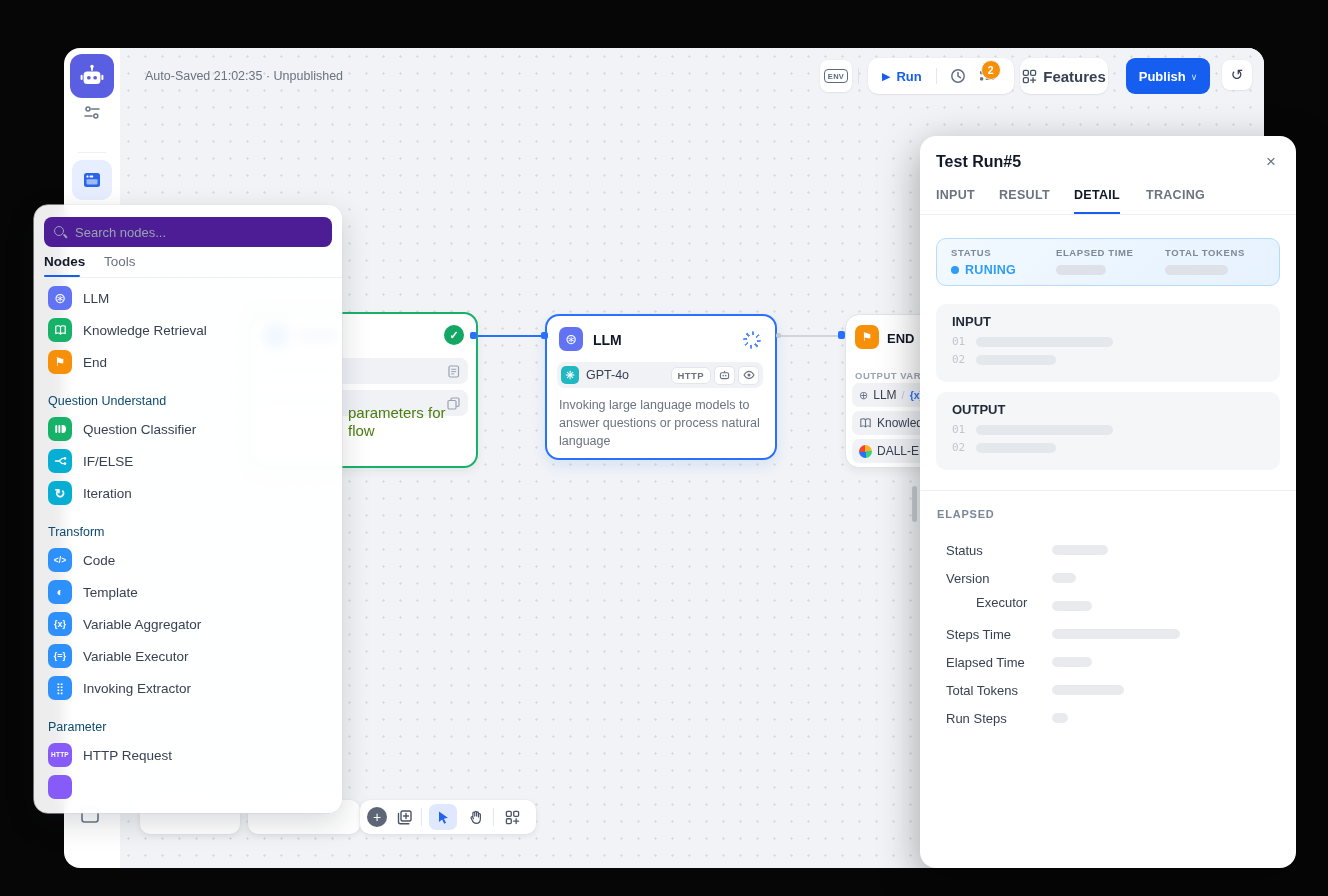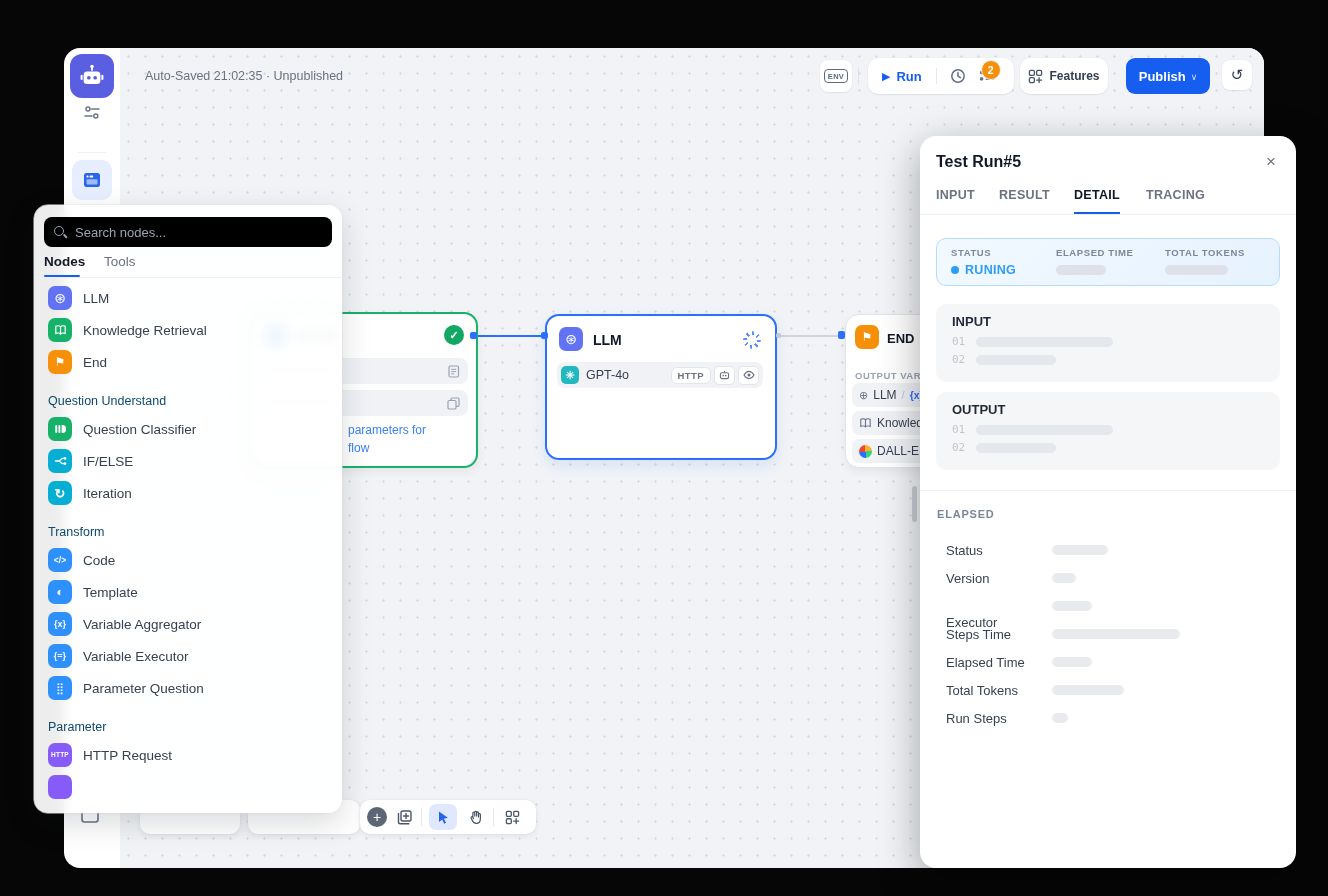--- a/index.html
+++ b/index.html
@@ -31,42 +31,42 @@
   .tb-div{position:absolute;left:858px;top:68px;width:1px;height:16px;background:#dfe3e8;z-index:6;}
   .run-group{left:868px;top:58px;width:146px;height:36px;}
   .run-play{color:#155eef;font-size:11px;margin-left:14px;}
   .run-label{color:#155eef;font-size:13px;font-weight:600;margin-left:6px;}
   .rg-div{width:1px;height:16px;background:#e4e7ec;margin-left:14px;}
   .rg-ic{margin-left:13px;display:flex;align-items:center;}
   .badge{position:absolute;right:-6px;top:-8px;width:18px;height:18px;border-radius:50%;background:#f79009;
          color:#fff;font-size:10.5px;font-weight:bold;display:flex;align-items:center;justify-content:center;
          border:1.5px solid #f1f3f6;}
   .features-btn{left:1020px;top:58px;width:88px;height:36px;justify-content:center;gap:6px;cursor:pointer;}
-  .features-label{font-size:12px;font-weight:600;color:#354052;}
+  .features-label{font-size:15px;font-weight:600;color:#354052;}
   .publish-btn{position:absolute;left:1126px;top:58px;width:84px;height:36px;border-radius:9px;background:#155eef;
                display:flex;align-items:center;justify-content:center;gap:5px;z-index:6;cursor:pointer;}
   .publish-label{color:#fff;font-size:13px;font-weight:600;}
   .publish-chevron{color:#cfe0ff;font-size:9px;margin-top:1px;}
   .history-btn{left:1222px;top:60px;width:30px;height:30px;justify-content:center;border-radius:8px;}
   .history-glyph{font-size:15px;color:#354052;}
 
   
   .edge{position:absolute;height:2px;z-index:2;}
   .handle{position:absolute;z-index:3;border-radius:2px;}
 
   
   .node{position:absolute;background:#fff;border-radius:14px;z-index:2;}
   #start-node{left:250px;top:312px;width:224px;height:152px;border:2px solid #17b26a;box-shadow:0 4px 10px rgba(16,24,40,.06);}
   .check-badge{position:absolute;right:12px;top:11px;width:20px;height:20px;border-radius:50%;background:#12a765;
                color:#fff;font-size:11px;font-weight:bold;display:flex;align-items:center;justify-content:center;}
   .ghost-tile{position:absolute;left:12px;top:10px;width:24px;height:24px;border-radius:7px;background:#2e90fa;}
   .ghost-title{position:absolute;left:44px;top:15px;width:42px;height:13px;border-radius:7px;background:#9aa7bd;}
   .field-row{position:absolute;left:8px;right:8px;height:26px;background:#f0f2f6;border-radius:8px;
              display:flex;align-items:center;justify-content:flex-end;padding-right:8px;box-sizing:border-box;}
-  .start-desc{position:absolute;left:96px;top:107px;font-size:12px;line-height:18px;color:#3b82f6;}
+  .start-desc{position:absolute;left:96px;top:90px;font-size:15px;line-height:18px;color:#4d7c0f;}
 
   #llm-node{left:545px;top:314px;width:228px;height:142px;border:2px solid #2970ff;box-shadow:0 6px 14px rgba(41,112,255,.12);}
   .tile{display:flex;align-items:center;justify-content:center;border-radius:7px;color:#fff;flex:0 0 auto;}
   .tile24{width:24px;height:24px;}
   .node-title{font-size:14px;font-weight:bold;color:#111827;}
   .model-row{position:absolute;left:10px;top:46px;width:206px;height:26px;background:#f0f2f6;border-radius:8px;
              display:flex;align-items:center;padding:0 4px;box-sizing:border-box;}
   .openai-tile{width:18px;height:18px;border-radius:5px;background:#21b8c1;color:#fff;display:flex;align-items:center;
                justify-content:center;font-size:14px;font-weight:bold;}
   .model-name{font-size:12.5px;color:#374151;margin-left:7px;flex:1;}
@@ -100,21 +100,21 @@
   .mt-plus{width:20px;height:20px;border-radius:50%;background:#5d6676;color:#fff;font-size:14px;display:flex;
            align-items:center;justify-content:center;margin-left:7px;line-height:0;padding-bottom:1px;box-sizing:border-box;}
   .mt-ic{display:flex;align-items:center;justify-content:center;width:26px;margin-left:6px;}
   .mt-div{width:1px;height:18px;background:#e4e7ec;margin-left:6px;}
   .mt-sel{background:#dfe8ff;border-radius:7px;height:26px;}
 
   
   #node-panel{position:absolute;left:34px;top:205px;width:308px;height:608px;border-radius:14px;
               background:rgba(255,255,255,.93);backdrop-filter:blur(6px);-webkit-backdrop-filter:blur(6px);
               box-shadow:0 10px 30px rgba(16,24,40,.16),0 0 0 .5px #eceef2;z-index:10;overflow:hidden;}
-  .search-box{position:absolute;left:10px;top:12px;width:288px;height:30px;border-radius:8px;background:#000000;
+  .search-box{position:absolute;left:10px;top:12px;width:288px;height:30px;border-radius:8px;background:#4c1d95;
               display:flex;align-items:center;padding:0 10px;box-sizing:border-box;gap:8px;}
   .search-glyph{position:relative;width:13px;height:13px;flex:0 0 auto;}
   .search-glyph::before{content:"";position:absolute;left:0;top:0;width:8px;height:8px;border:1.6px solid #98a2b3;border-radius:50%;}
   .search-glyph::after{content:"";position:absolute;left:9px;top:9.5px;width:4.5px;height:1.7px;background:#98a2b3;transform:rotate(45deg);border-radius:1px;}
   .search-ph{font-size:13px;color:#9aa3b2;}
   .np-tabs{position:absolute;left:0;top:46px;width:100%;height:26px;border-bottom:1px solid #eef0f3;}
   .np-tab{position:absolute;font-size:13.5px;}
   .np-tab.active{color:#111827;font-weight:bold;}
   .np-tab.inactive{color:#6b7280;}
   .np-underline{position:absolute;left:10px;top:24px;width:36px;height:2px;background:#155eef;border-radius:1px;}
@@ -282,20 +282,21 @@
           <line x1="6" y1="1" x2="6" y2="3" stroke="#6b7280" stroke-width="1.2"></line>
         </svg>
       </span>
       <span class="mini-badge">
         <svg width="12" height="10" viewBox="0 0 12 10">
           <path d="M1 5c1.6-2.6 3.2-3.6 5-3.6S9.4 2.4 11 5C9.4 7.6 7.8 8.6 6 8.6S2.6 7.6 1 5z" stroke="#6b7280" stroke-width="1.1" fill="none"></path>
           <circle cx="6" cy="5" r="1.5" fill="#6b7280"></circle>
         </svg>
       </span>
     </div>
+    <div class="llm-desc">Invoking large language models to answer questions or process natural language</div>
   </div>
 
   <div class="node" id="end-node">
     <div class="tile tile24" style="position:absolute;left:9px;top:10px;background:#f79009;font-size:12px;">
         <span class="g">⚑</span>
       </div>
     <div class="node-title" style="position:absolute;left:41px;top:16px;font-size:13px;">END</div>
     <div class="end-section-label">OUTPUT VARIA</div>
     <div class="var-row" style="top:68px;">
       <span class="g" style="font-size:11px;color:#697586;">⊕</span>
@@ -433,21 +434,21 @@
       <div class="np-item">
         <span class="tile tile24" style="background:#2e90fa;font-size:9px;font-weight:bold;">
             <span class="g">{=}</span>
           </span>
         <span class="np-label">Variable Executor</span>
       </div>
       <div class="np-item">
         <span class="tile tile24" style="background:#2e90fa;font-size:11px;">
             <span class="g">⣿</span>
           </span>
-        <span class="np-label">Parameter Question</span>
+        <span class="np-label">Invoking Extractor</span>
       </div>
       <div class="np-header">Parameter</div>
       <div class="np-item">
         <span class="tile tile24" style="background:#875bf7;font-size:6.5px;font-weight:bold;letter-spacing:.2px;">
             <span class="g">HTTP</span>
           </span>
         <span class="np-label">HTTP Request</span>
       </div>
       <div class="np-item">
         <span class="tile tile24" style="background:#875bf7;font-size:9px;font-weight:bold;"></span>
@@ -495,21 +496,21 @@
       <span class="io-skel" style="top:51px;width:80px;"></span>
     </div>
 
     <div class="rp-divider"></div>
     <div class="meta-title">ELAPSED</div>
 
     <span class="meta-label" style="top:407px;">Status</span>
     <span class="meta-skel" style="top:409px;width:56px;"></span>
     <span class="meta-label" style="top:435px;">Version</span>
     <span class="meta-skel" style="top:437px;width:24px;"></span>
-    <span class="meta-label" style="top:479px;">Executor</span>
+    <span class="meta-label" style="top:459px;margin-left:30px;">Executor</span>
     <span class="meta-skel" style="top:465px;width:40px;"></span>
     <span class="meta-label" style="top:491px;">Steps Time</span>
     <span class="meta-skel" style="top:493px;width:128px;"></span>
     <span class="meta-label" style="top:519px;">Elapsed Time</span>
     <span class="meta-skel" style="top:521px;width:40px;"></span>
     <span class="meta-label" style="top:547px;">Total Tokens</span>
     <span class="meta-skel" style="top:549px;width:72px;"></span>
     <span class="meta-label" style="top:575px;">Run Steps</span>
     <span class="meta-skel" style="top:577px;width:16px;"></span>
   </div>

